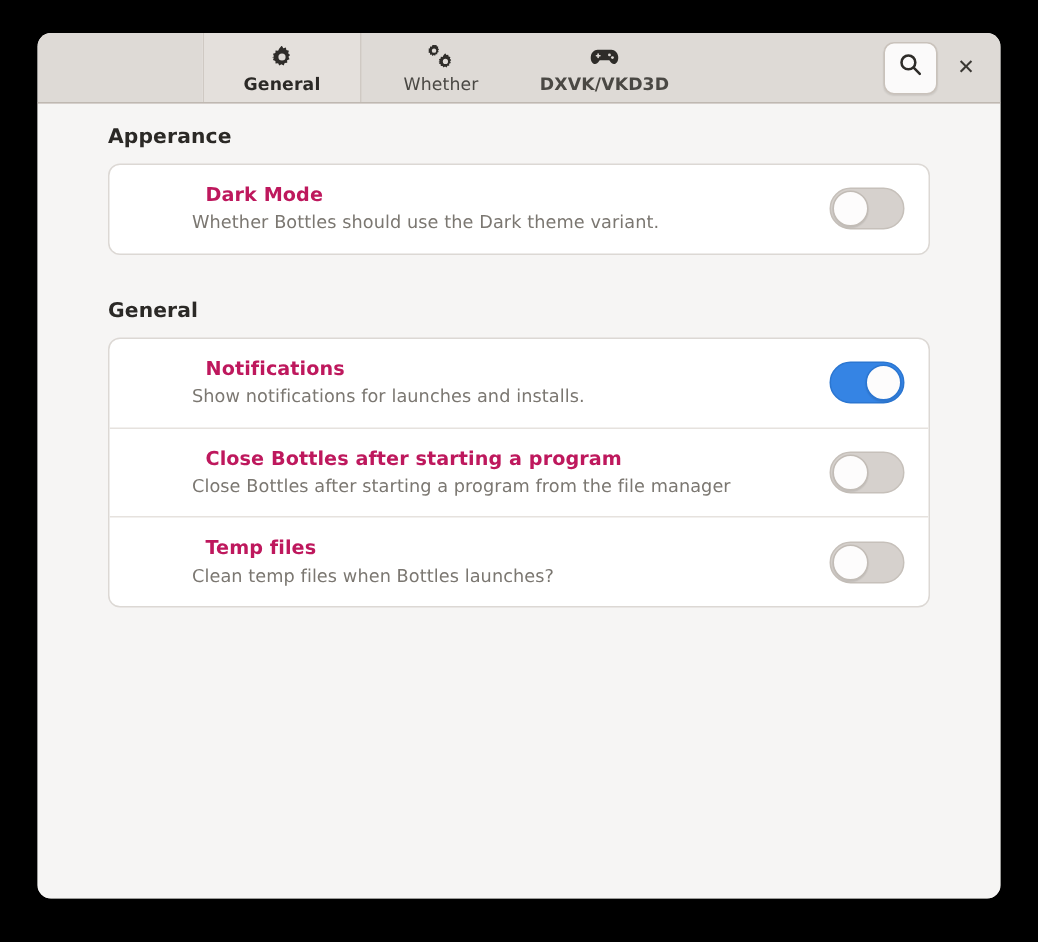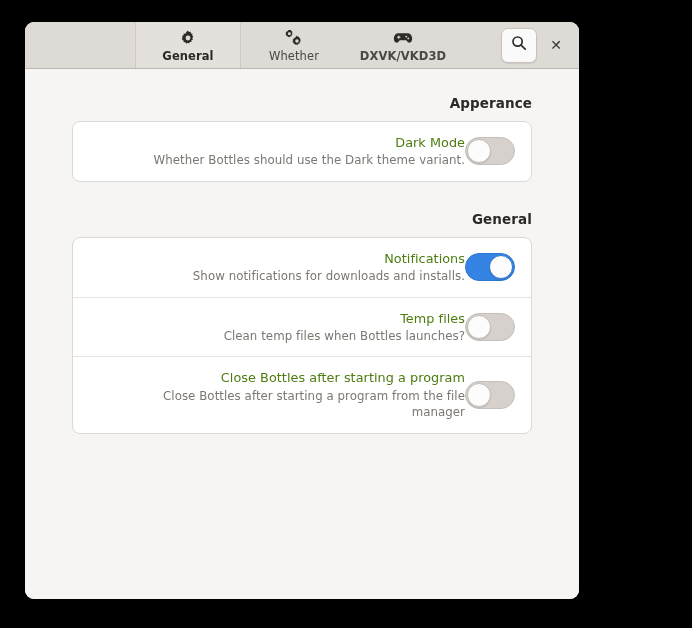--- a/index.html
+++ b/index.html
@@ -10,27 +10,26 @@
     background: #000000;
     font-family: "DejaVu Sans", "Liberation Sans", sans-serif;
     overflow: hidden;
   }
 
   
   #window {
     position: absolute;
     left: 25px;
     top: 22px;
-    width: 554px;
+    width: 642px;
     height: 577px;
     border-radius: 9px;
     background: #f6f5f4;
     overflow: hidden;
     box-shadow: 0 0 0 1px rgba(0,0,0,0.35);
-    text-align: right;
   }
 
   
   #headerbar {
     position: relative;
     height: 47px;
     background: #dedad6;
     border-bottom: 1px solid #bfb8b1;
     display: flex;
     align-items: stretch;
@@ -109,21 +108,21 @@
     align-items: center;
     justify-content: center;
     cursor: pointer;
     color: #3a3834;
     font-size: 14px;
     line-height: 1;
   }
 
   
   #content {
-    padding: 26px 47px 0 47px;
+    padding: 14px 47px 0 47px;
     height: calc(100% - 47px);
     background: #f6f5f4;
     overflow: hidden;
   }
 
   .section-title {
     font-size: 13.5px;
     font-weight: bold;
     color: #2b2926;
     margin-bottom: 10px;
@@ -143,24 +142,25 @@
     align-items: center;
     padding: 12px 16px;
     min-height: 55px;
   }
   .row + .row { border-top: 1px solid #e6e2de; }
 
   .row-text { flex: 1; min-width: 0; }
 
   .row-title {
     font-size: 12.8px;
-    font-weight: normal;
-    color: #4d7c0f;
+    font-weight: bold;
+    color: #be185d;
     line-height: 1.35;
     letter-spacing: 0.05px;
+    margin-left: 48px;
   }
   .row-sub {
     font-size: 11.8px;
     color: #7b7771;
     line-height: 1.4;
     margin-top: 1px;
     letter-spacing: 0.05px;
     margin-left: 39px;
   }
 
@@ -282,43 +282,43 @@
       </div>
     </div>
 
     <div class="section-title second">General</div>
 
     <div class="card">
 
       <div class="row">
         <div class="row-text">
           <div class="row-title">Notifications</div>
-          <div class="row-sub">Show notifications for downloads and installs.</div>
+          <div class="row-sub">Show notifications for launches and installs.</div>
         </div>
         <div class="switch on" style="background: rgb(53, 132, 228);">
+          <div class="knob"></div>
+        </div>
+      </div>
+
+      <div class="row">
+        <div class="row-text">
+          <div class="row-title">Close Bottles after starting a program</div>
+          <div class="row-sub">Close Bottles after starting a program from the file manager</div>
+        </div>
+        <div class="switch">
           <div class="knob"></div>
         </div>
       </div>
 
       <div class="row">
         <div class="row-text">
           <div class="row-title">Temp files</div>
           <div class="row-sub">Clean temp files when Bottles launches?</div>
         </div>
         <div class="switch">
           <div class="knob"></div>
         </div>
       </div>
 
-      <div class="row">
-        <div class="row-text">
-          <div class="row-title">Close Bottles after starting a program</div>
-          <div class="row-sub">Close Bottles after starting a program from the file manager</div>
-        </div>
-        <div class="switch">
-          <div class="knob"></div>
-        </div>
-      </div>
-
     </div>
 
   </div>
 </div>
 
 </body></html>

